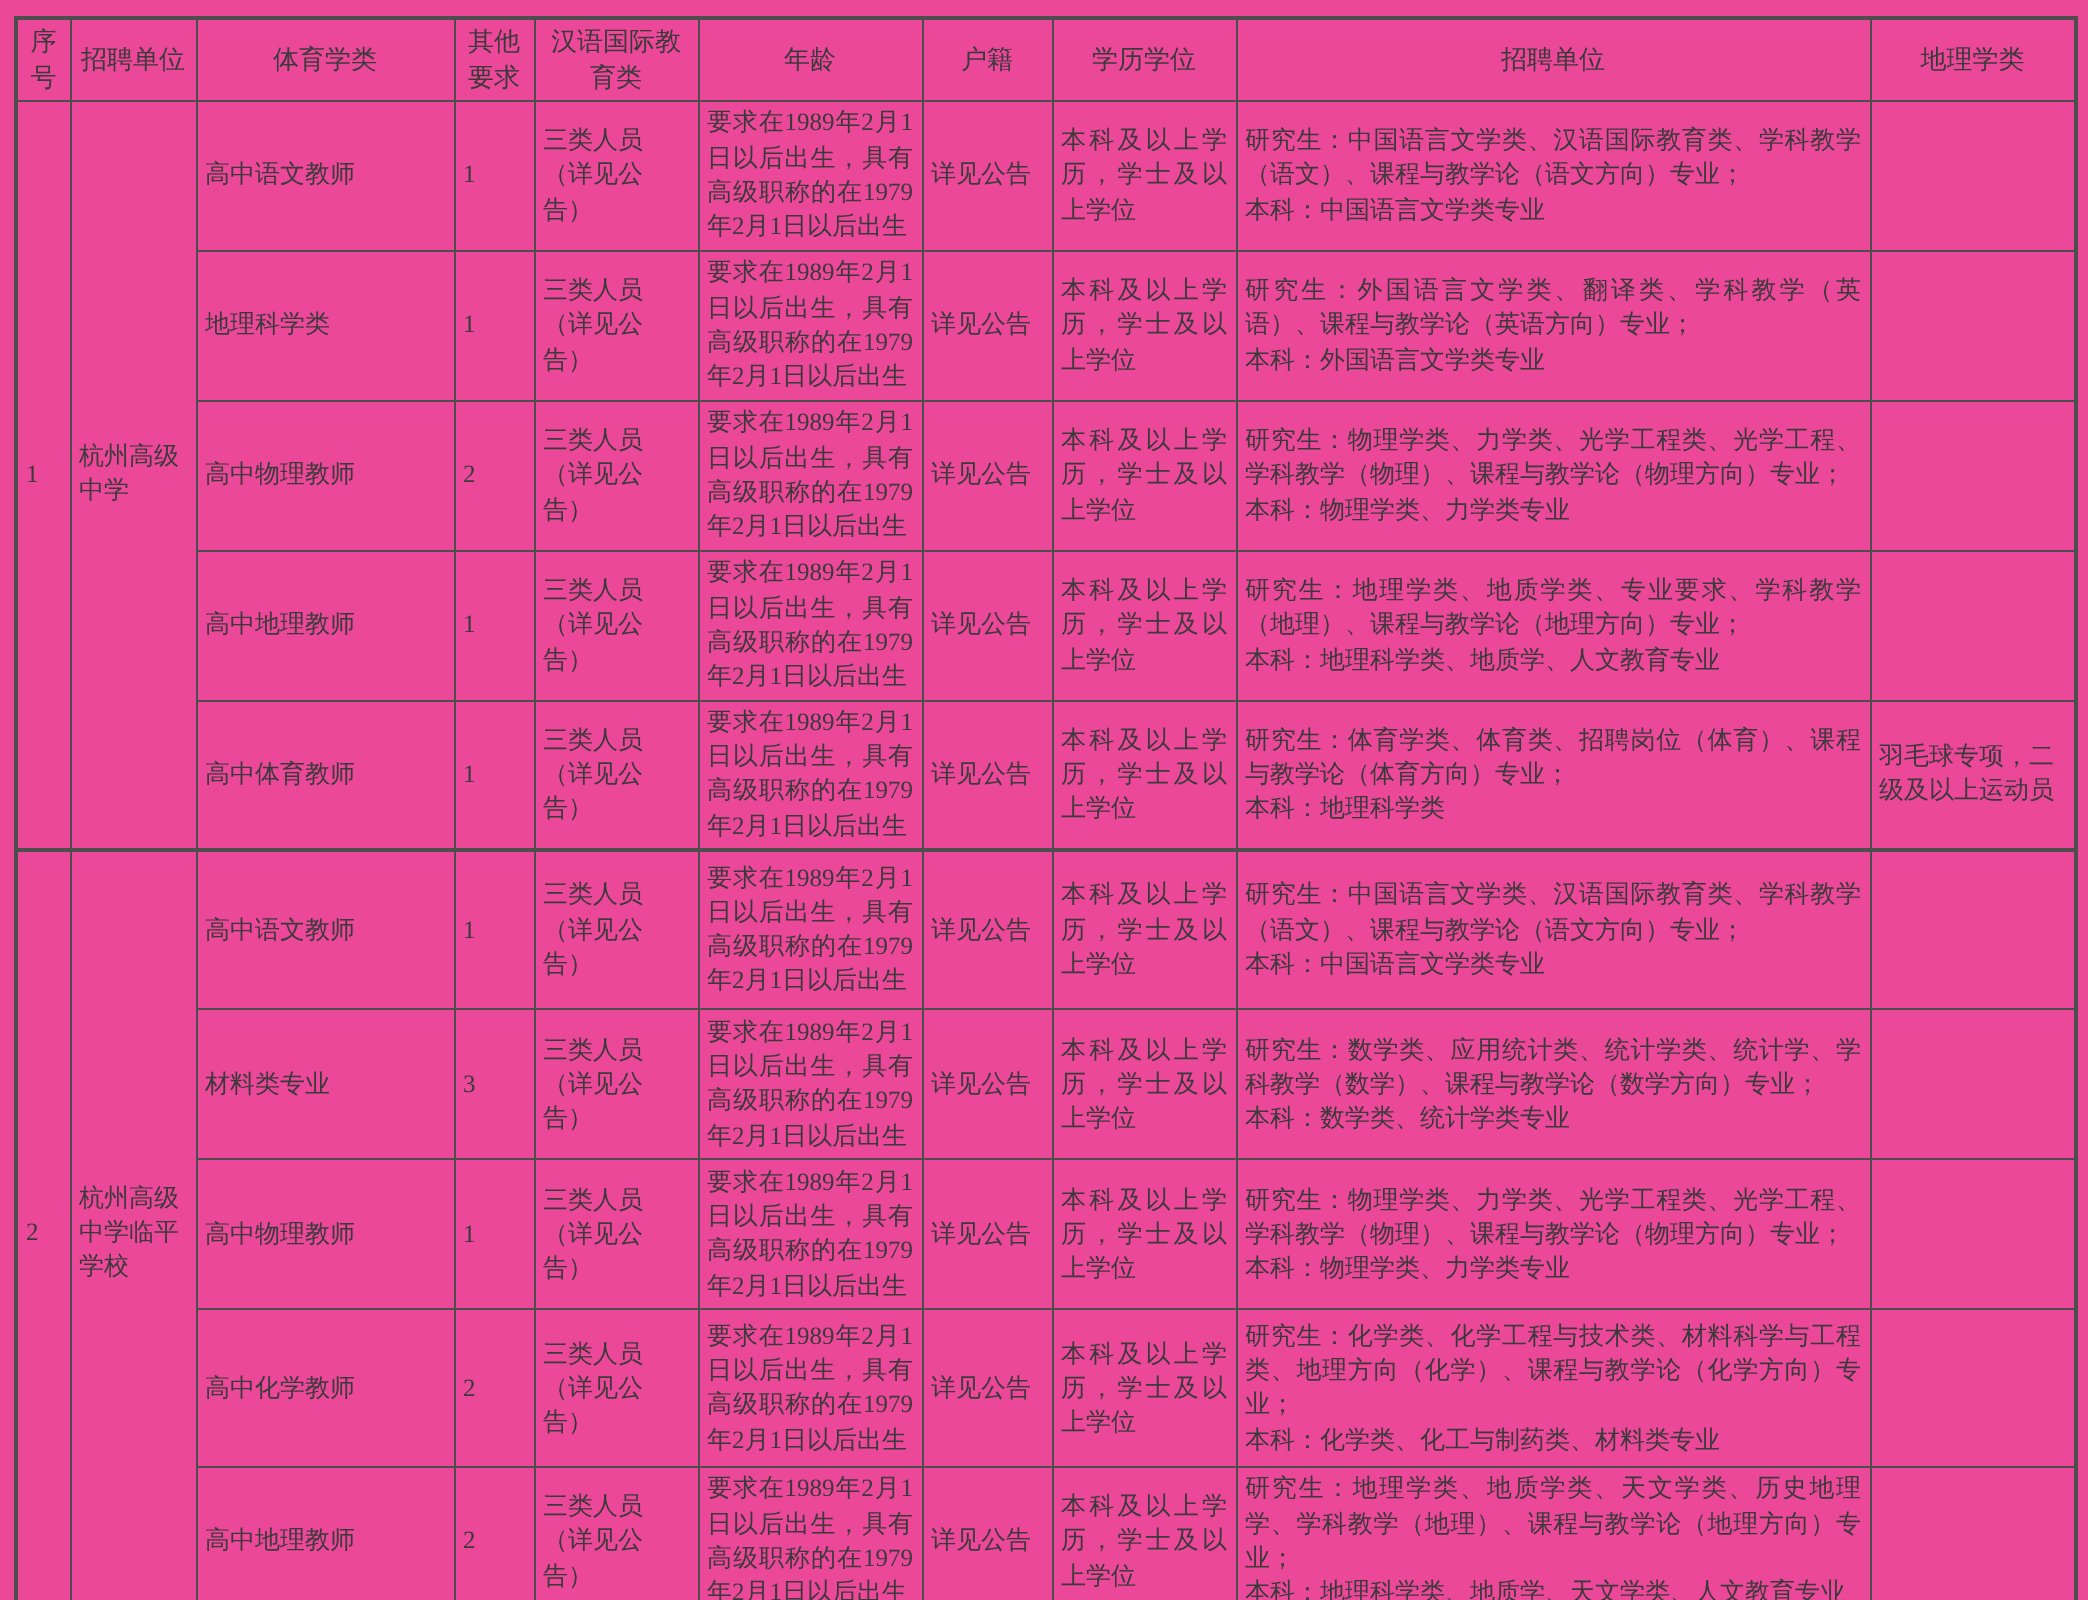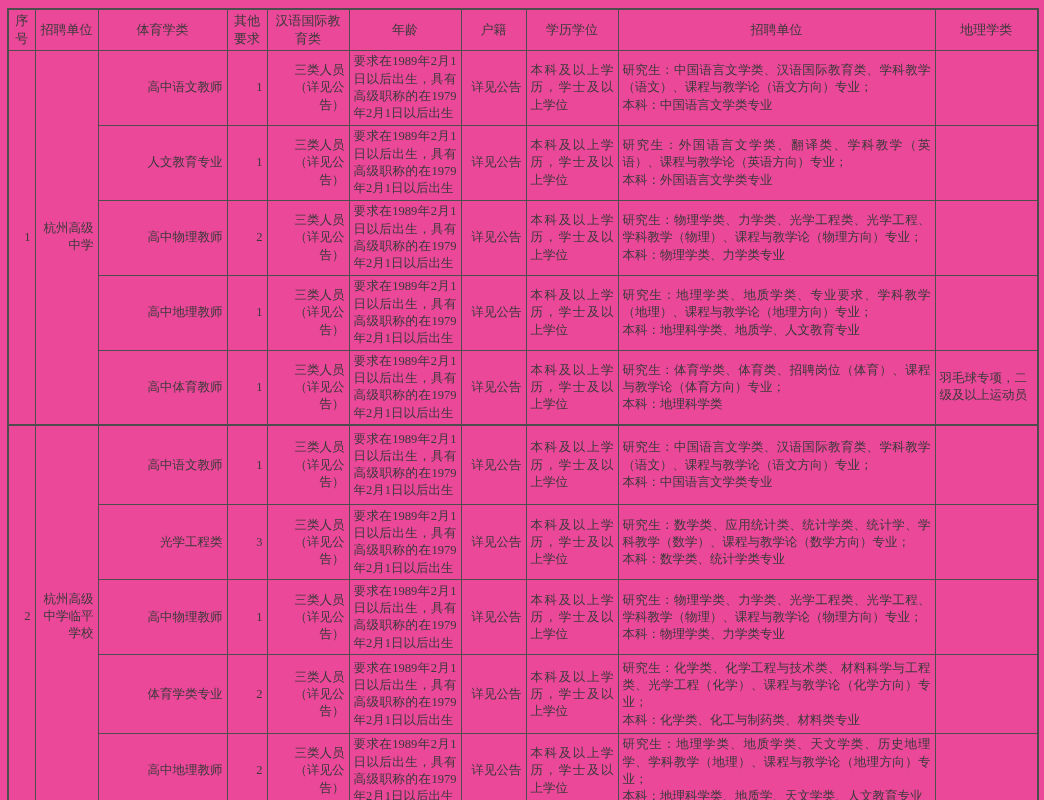--- a/index.html
+++ b/index.html
@@ -29,21 +29,21 @@
     vertical-align:middle;
     font-weight:normal;
     box-sizing:border-box;
     overflow:hidden;
   }
   .recruit th {
     text-align:center;
     font-size:13px;
     padding:2px 2px;
   }
-  .c { text-align:right; }
+  .c { text-align:left; }
   .j { text-align:justify; text-align-last:left; }
   .majors-cell div { text-align:justify; text-align-last:left; }
   tr.section-start td { border-top:2px solid #4d4d4d; }
   tr.header-row th { border-bottom:1px solid #4d4d4d; }
   
   tr.hdr   { height:37px; }
   tr.h75   { height:75px; }
   tr.h68   { height:68px; }
   tr.h80   { height:80px; }
   tr.h79   { height:79px; }
@@ -90,21 +90,21 @@
       <td class="j">要求在1989年2月1日以后出生，具有高级职称的在1979年2月1日以后出生</td>
       <td class="c">详见公告</td>
       <td class="j">本科及以上学历，学士及以上学位</td>
       <td class="majors-cell">
         <div>研究生：中国语言文学类、汉语国际教育类、学科教学（语文）、课程与教学论（语文方向）专业；</div>
         <div>本科：中国语言文学类专业</div>
       </td>
       <td></td>
     </tr>
     <tr class="h75">
-      <td class="c">人文教育专业</td>
+      <td class="c">地理科学类</td>
       <td class="c">1</td>
       <td class="c">三类人员（详见公告）</td>
       <td class="j">要求在1989年2月1日以后出生，具有高级职称的在1979年2月1日以后出生</td>
       <td class="c">详见公告</td>
       <td class="j">本科及以上学历，学士及以上学位</td>
       <td class="majors-cell">
         <div>研究生：外国语言文学类、翻译类、学科教学（英语）、课程与教学论（英语方向）专业；</div>
         <div>本科：外国语言文学类专业</div>
       </td>
       <td></td>
@@ -158,21 +158,21 @@
       <td class="j">要求在1989年2月1日以后出生，具有高级职称的在1979年2月1日以后出生</td>
       <td class="c">详见公告</td>
       <td class="j">本科及以上学历，学士及以上学位</td>
       <td class="majors-cell">
         <div>研究生：中国语言文学类、汉语国际教育类、学科教学（语文）、课程与教学论（语文方向）专业；</div>
         <div>本科：中国语言文学类专业</div>
       </td>
       <td></td>
     </tr>
     <tr class="h75">
-      <td class="c">光学工程类</td>
+      <td class="c">材料类专业</td>
       <td class="c">3</td>
       <td class="c">三类人员（详见公告）</td>
       <td class="j">要求在1989年2月1日以后出生，具有高级职称的在1979年2月1日以后出生</td>
       <td class="c">详见公告</td>
       <td class="j">本科及以上学历，学士及以上学位</td>
       <td class="majors-cell">
         <div>研究生：数学类、应用统计类、统计学类、统计学、学科教学（数学）、课程与教学论（数学方向）专业；</div>
         <div>本科：数学类、统计学类专业</div>
       </td>
       <td></td>
@@ -184,28 +184,28 @@
       <td class="j">要求在1989年2月1日以后出生，具有高级职称的在1979年2月1日以后出生</td>
       <td class="c">详见公告</td>
       <td class="j">本科及以上学历，学士及以上学位</td>
       <td class="majors-cell">
         <div>研究生：物理学类、力学类、光学工程类、光学工程、学科教学（物理）、课程与教学论（物理方向）专业；</div>
         <div>本科：物理学类、力学类专业</div>
       </td>
       <td></td>
     </tr>
     <tr class="h79">
-      <td class="c">体育学类专业</td>
+      <td class="c">高中化学教师</td>
       <td class="c">2</td>
       <td class="c">三类人员（详见公告）</td>
       <td class="j">要求在1989年2月1日以后出生，具有高级职称的在1979年2月1日以后出生</td>
       <td class="c">详见公告</td>
       <td class="j">本科及以上学历，学士及以上学位</td>
       <td class="majors-cell">
-        <div>研究生：化学类、化学工程与技术类、材料科学与工程类、光学工程（化学）、课程与教学论（化学方向）专业；</div>
+        <div>研究生：化学类、化学工程与技术类、材料科学与工程类、地理方向（化学）、课程与教学论（化学方向）专业；</div>
         <div>本科：化学类、化工与制药类、材料类专业</div>
       </td>
       <td></td>
     </tr>
     <tr class="h73">
       <td class="c">高中地理教师</td>
       <td class="c">2</td>
       <td class="c">三类人员（详见公告）</td>
       <td class="j">要求在1989年2月1日以后出生，具有高级职称的在1979年2月1日以后出生</td>
       <td class="c">详见公告</td>

